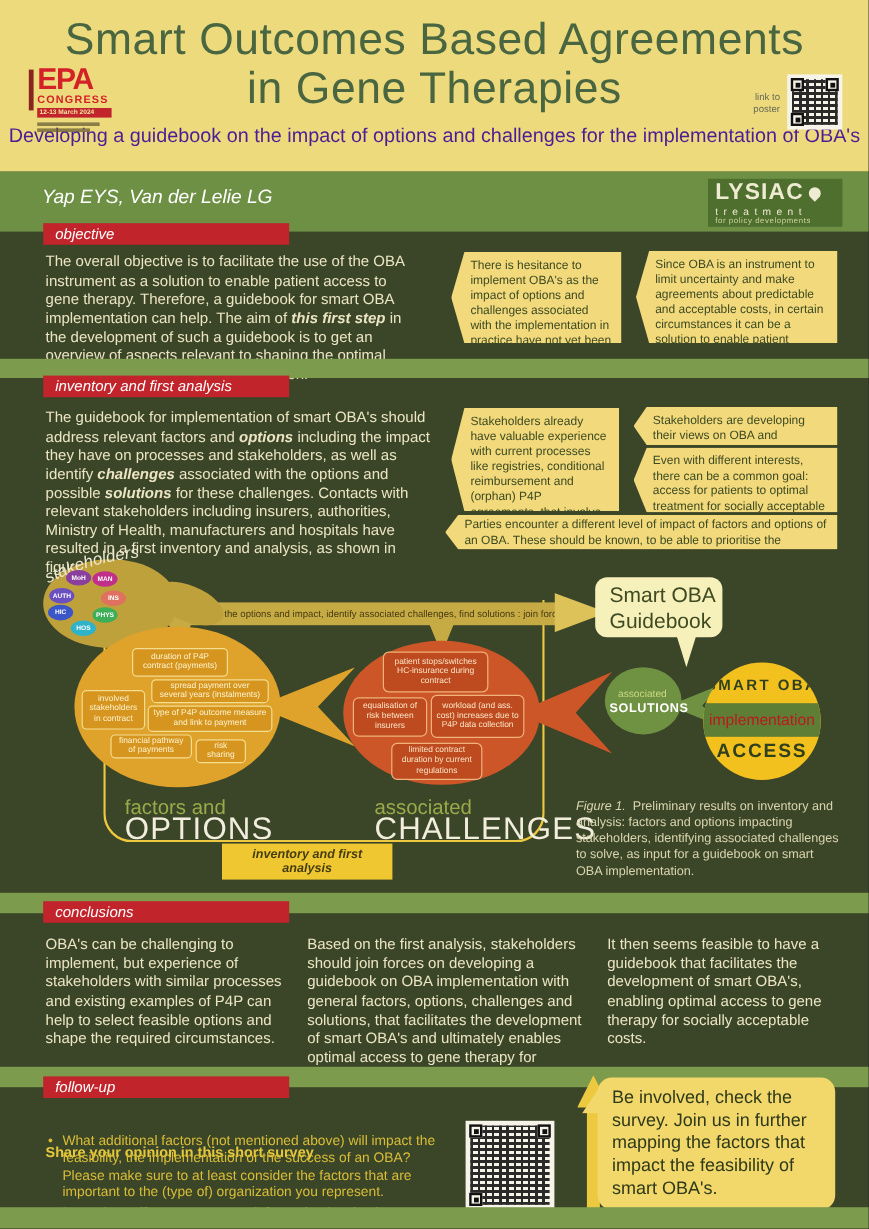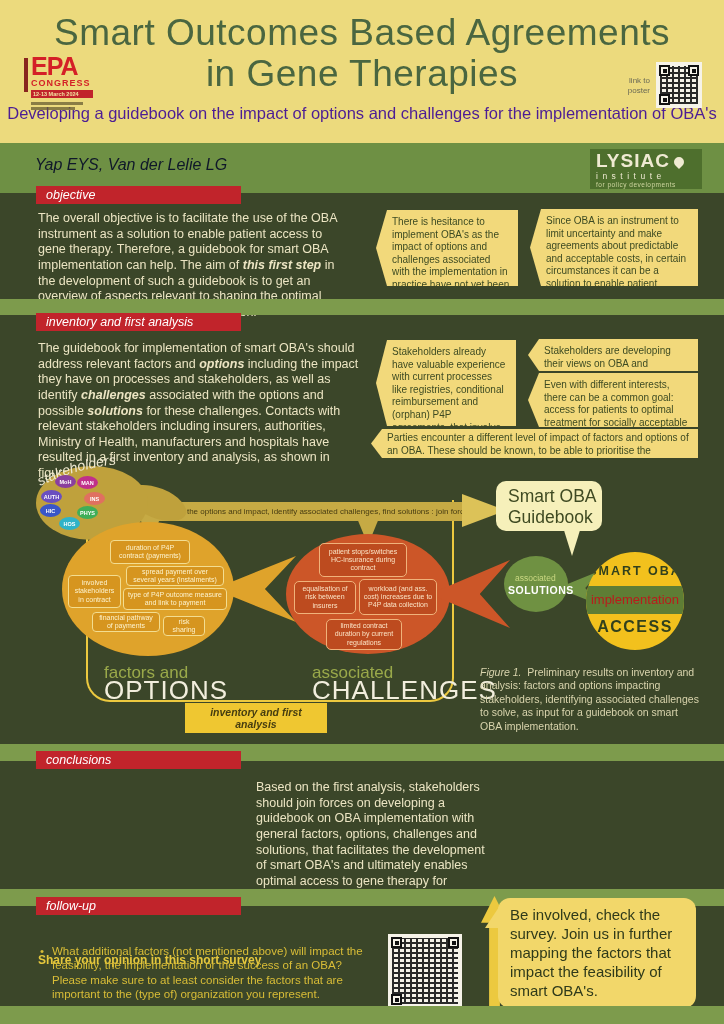--- a/index.html
+++ b/index.html
@@ -27,21 +27,21 @@
                      repeating-linear-gradient(90deg,#151515 0 2px,transparent 2px 6px);
     opacity:.9;}
   .qr .f{position:absolute;width:11px;height:11px;border:2px solid #111;background:#f6f3e8;box-sizing:border-box;}
   .qr .f::after{content:"";position:absolute;inset:1.5px;background:#111;}
   .qr .ftl{left:3px;top:3px;} .qr .ftr{right:3px;top:3px;} .qr .fbl{left:3px;bottom:3px;}
   .qr-top{position:absolute;right:22px;top:62px;width:46px;height:46px;}
   .qr-label{position:absolute;right:74px;top:76px;color:#6a6a55;font-size:8px;text-align:right;line-height:1.3;}
 
   
   .byline{position:absolute;top:143px;left:0;width:724px;height:50px;background:#6e9044;}
-  .authors{position:absolute;left:35px;top:13px;font-style:italic;font-size:16px;color:#0f172a;}
+  .authors{position:absolute;left:35px;top:13px;font-style:italic;font-size:16px;color:#ffffff;}
   .lysiac{position:absolute;left:590px;top:6px;width:112px;height:40px;background:#4e6f2d;padding:2px 6px;box-sizing:border-box;}
   .lysiac-name{color:#efead2;font-size:19px;font-weight:bold;letter-spacing:1px;line-height:1;display:inline-block;}
   .drop{display:inline-block;width:10px;height:10px;background:#efead2;border-radius:0 50% 50% 50%;transform:rotate(-135deg);margin-left:4px;}
   .lysiac-line2{color:#efead2;font-size:8.5px;letter-spacing:4.5px;line-height:1.2;}
   .lysiac-line3{color:#cfd6a0;font-size:6.5px;letter-spacing:.5px;}
 
   
   .band{position:absolute;left:0;width:724px;background:#7d9b4c;}
   .tab{position:absolute;left:36px;width:205px;height:18px;background:#c1242b;color:#ffffff;
     font-style:italic;font-size:12.5px;line-height:18px;padding-left:10px;box-sizing:border-box;}
@@ -130,21 +130,21 @@
       <i class="f ftl"></i>
       <i class="f ftr"></i>
       <i class="f fbl"></i>
     </div>
   </div>
 
   <div class="byline">
     <div class="authors">Yap EYS, Van der Lelie LG</div>
     <div class="lysiac">
       <span class="lysiac-name">LYSIAC</span><span class="drop"></span>
-      <div class="lysiac-line2">institute</div>
+      <div class="lysiac-line2">treatment</div>
       <div class="lysiac-line3">for policy developments</div>
     </div>
   </div>
 
   <div class="tab" style="top:186px;">objective</div>
   <div class="body" style="left:38px;top:211px;width:312px;"><span>The overall objective is to facilitate the use of the OBA instrument as a solution to enable patient access to gene therapy. Therefore, a guidebook for smart OBA implementation can help. The aim of </span><em>this first step</em><span> in the development of such a guidebook is to get an overview of aspects relevant to shaping the optimal circumstances for OBA implementation.</span></div>
   <div class="callout" style="left:376px;top:210px;width:142px;height:76px;">There is hesitance to implement OBA's as the impact of options and challenges associated with the implementation in practice have not yet been well thought out.</div>
   <div class="callout" style="left:530px;top:209px;width:168px;height:77px;">Since OBA is an instrument to limit uncertainty and make agreements about predictable and acceptable costs, in certain circumstances it can be a solution to enable patient access to gene therapy.</div>
 
   <div class="band" style="top:299px;height:16px;"></div>
@@ -214,21 +214,23 @@
     <div>Smart OBA</div>
     <div>Guidebook</div>
   </div>
   <div class="gtail"></div>
 
   <div class="fig-tab">inventory and first analysis</div>
   <div class="caption"><i>Figure 1.</i>&nbsp; <span>Preliminary results on inventory and analysis: factors and options impacting stakeholders, identifying associated challenges to solve, as input for a guidebook on smart OBA implementation.</span></div>
 
   <div class="band" style="top:744px;height:17px;"></div>
   <div class="tab" style="top:751px;">conclusions</div>
+  <div class="body" style="left:38px;top:780px;width:200px;">OBA's can be challenging to implement, but experience of stakeholders with similar processes and existing examples of P4P can help to select feasible options and shape the required circumstances.</div>
   <div class="body" style="left:256px;top:780px;width:230px;">Based on the first analysis, stakeholders should join forces on developing a guidebook on OBA implementation with general factors, options, challenges and solutions, that facilitates the development of smart OBA's and ultimately enables optimal access to gene therapy for socially acceptable costs.</div>
+  <div class="body" style="left:506px;top:780px;width:192px;">It then seems feasible to have a guidebook that facilitates the development of smart OBA's, enabling optimal access to gene therapy for socially acceptable costs.</div>
 
   <div class="band" style="top:889px;height:17px;"></div>
   <div class="tab" style="top:897px;">follow-up</div>
   <div class="fheading">Share your opinion in this short survey</div>
   <div class="bullets">
     <div class="bullet-row">
         <span class="bullet-dot">•</span>
         <span>What additional factors (not mentioned above) will impact the feasibility, the implementation or the success of an OBA? Please make sure to at least consider the factors that are important to the (type of) organization you represent.</span>
       </div>
     <div class="bullet-row">

